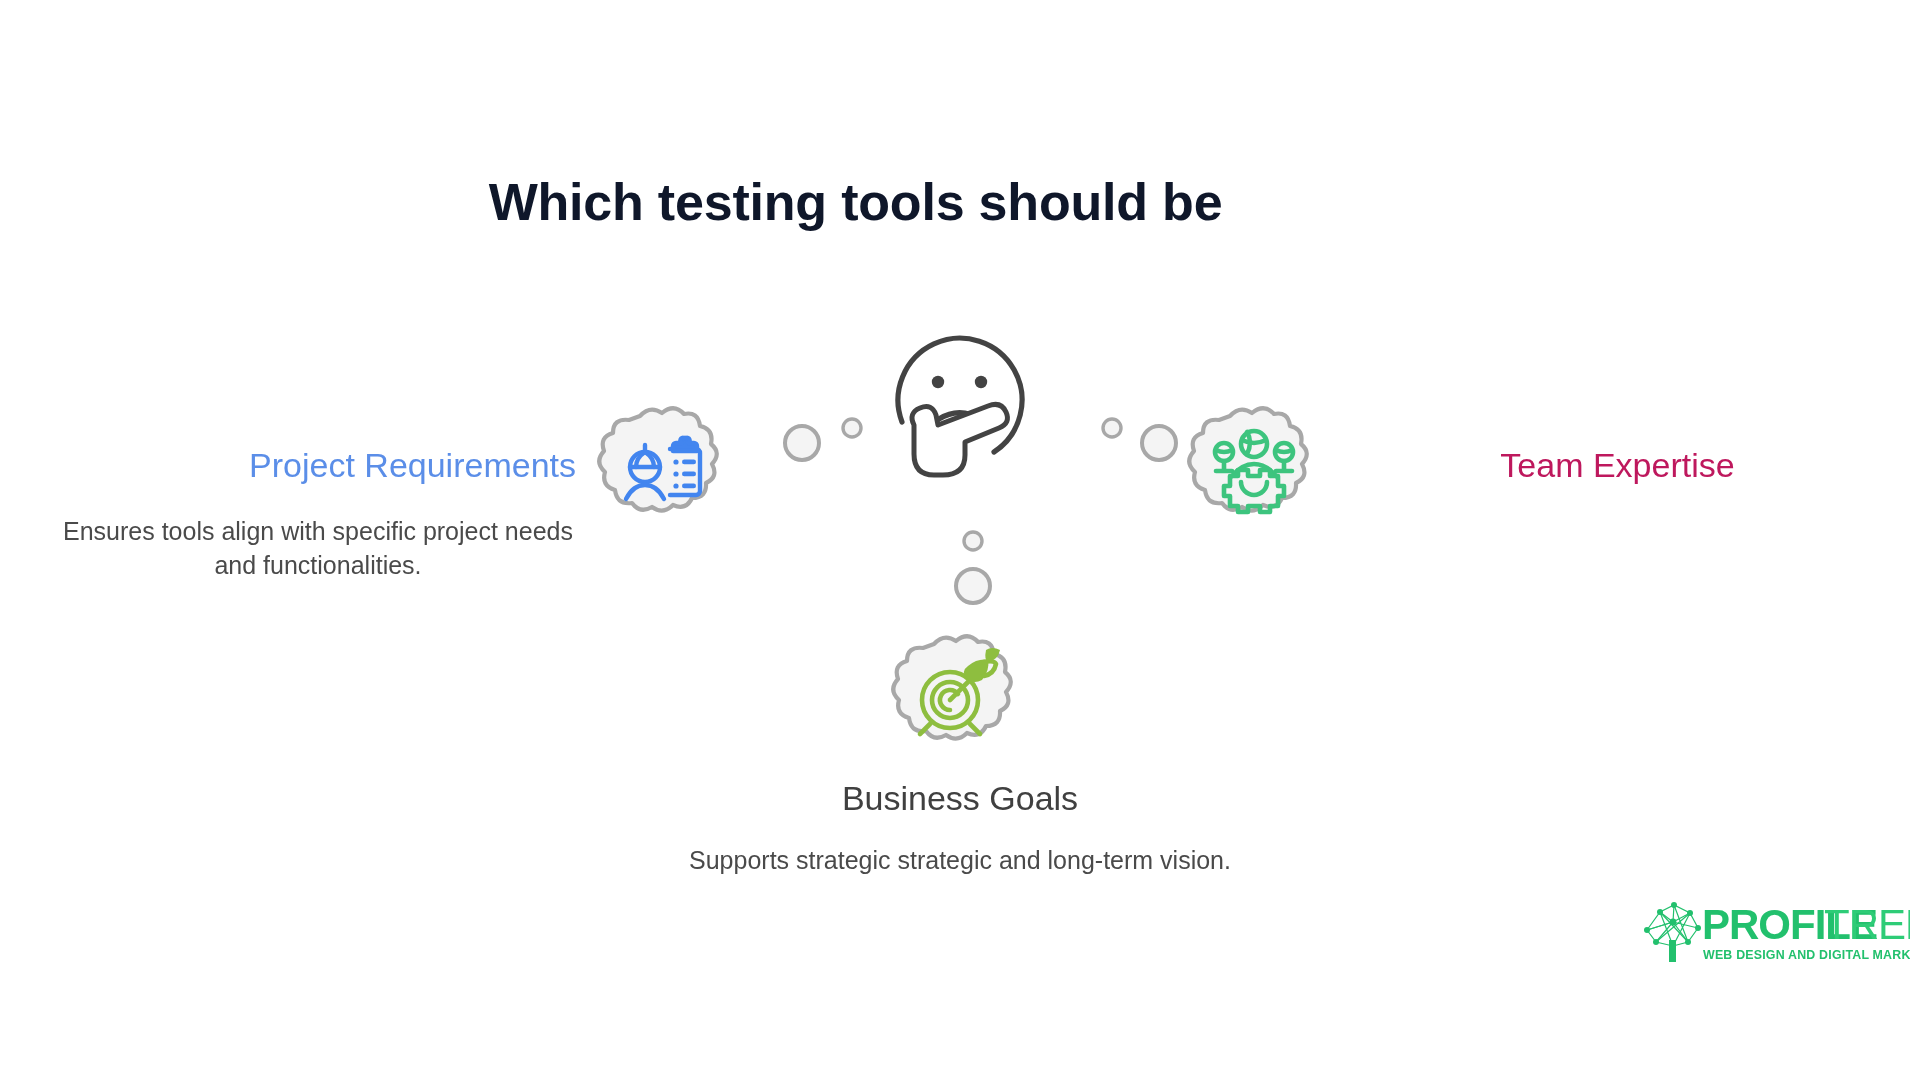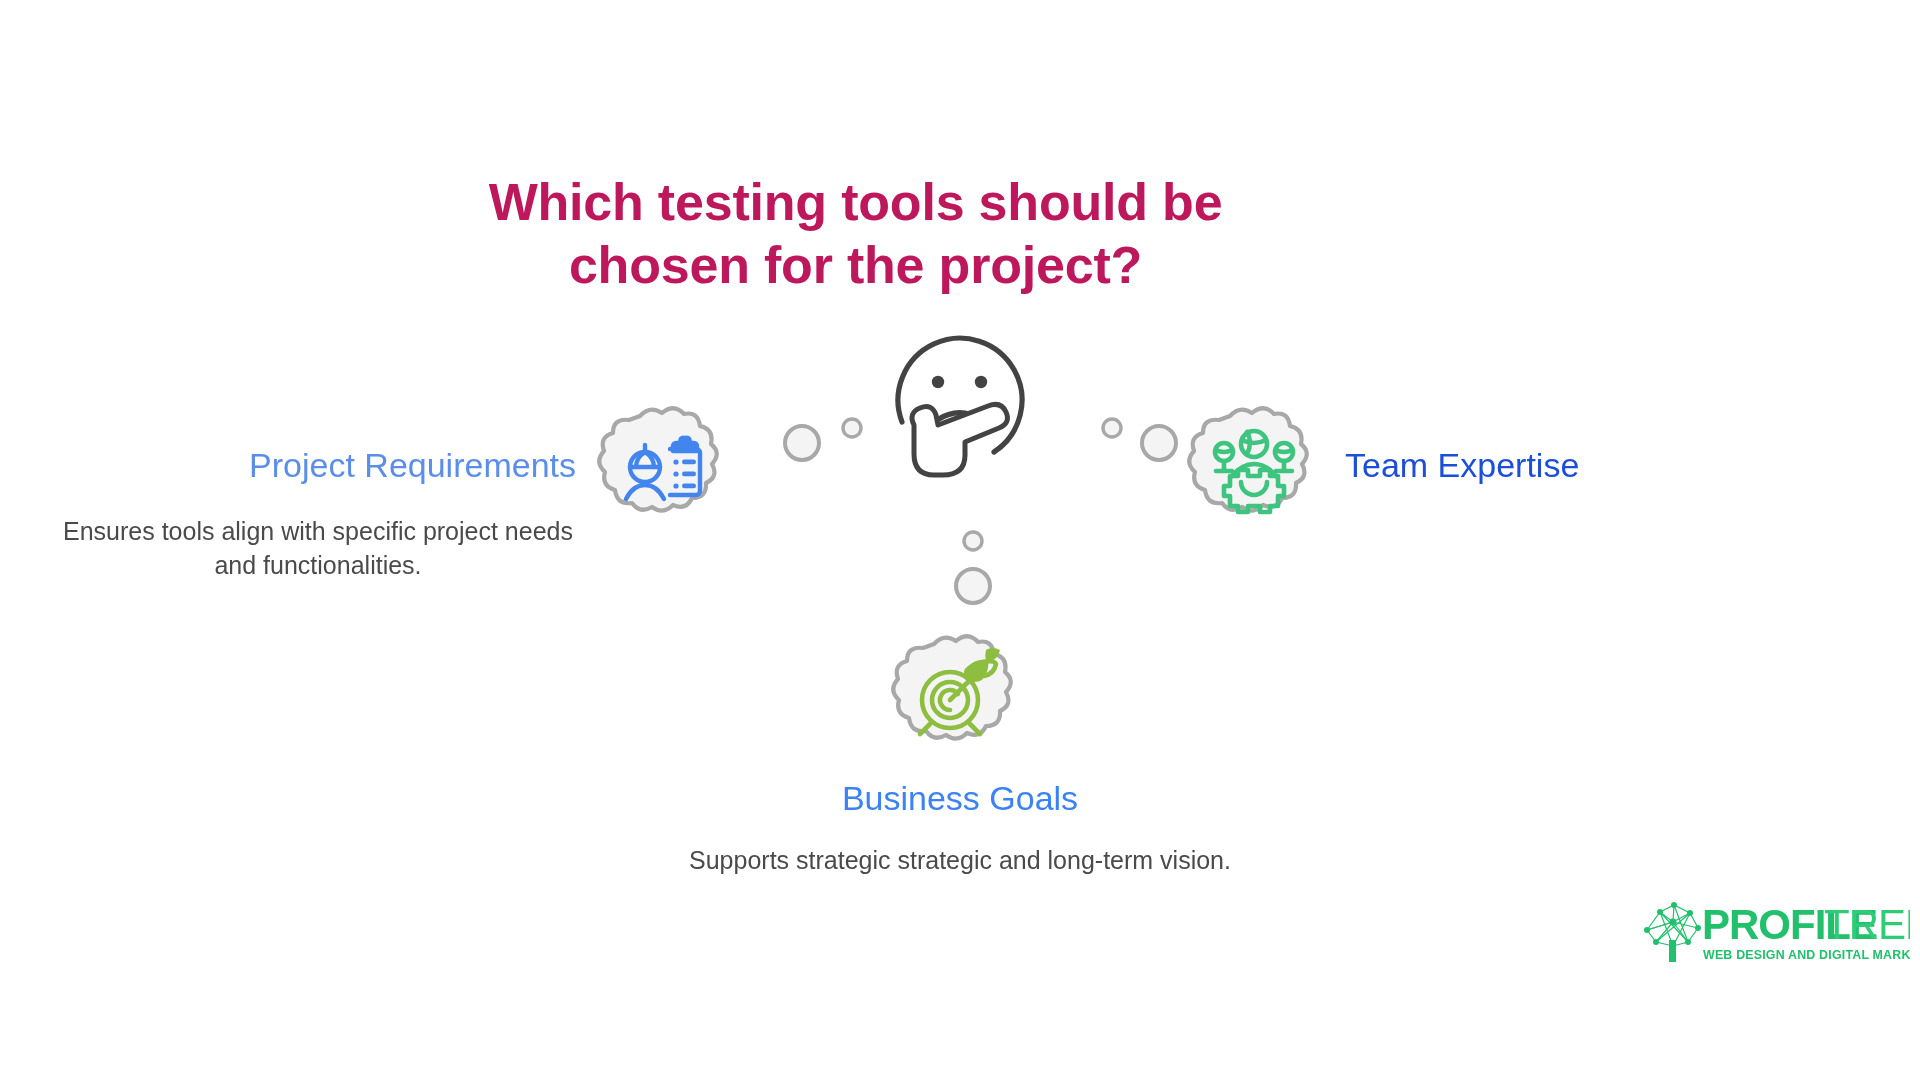--- a/index.html
+++ b/index.html
@@ -25,21 +25,21 @@
   
   .title {
     position: absolute;
     left: 0;
     top: 136px;
     width: 1711px;
     text-align: center;
     font-size: 52px;
     font-weight: 700;
     line-height: 1.22;
-    color: #be185d;
+    color: #0f172a;
     letter-spacing: -0.2px;
   }
   .title .ln { display: block; }
 
   
   .center-art {
     position: absolute;
     left: 876px;
     top: 312px;
     width: 168px;
@@ -81,51 +81,50 @@
   }
   .block-left .heading { color: #5b8ee8; }
   .block-left .desc { margin-top: 28px; text-align: center; }
 
   .block-right {
     left: 1345px;
     top: 445px;
     width: 545px;
     text-align: left;
   }
-  .block-right .heading { color: #1d4ed8; }
+  .block-right .heading { color: #be185d; text-align: center; }
   .block-right .desc { margin-top: 21px; }
 
   .block-bottom {
     left: 660px;
     top: 778px;
     width: 600px;
     text-align: center;
   }
-  .block-bottom .heading { color: #3b82f6; }
+  .block-bottom .heading { color: #404040; }
   .block-bottom .desc { margin-top: 24px; }
 
   
   .logo {
     position: absolute;
     left: 1640px;
     top: 898px;
     width: 268px;
     height: 70px;
   }
   .logo-mark { position: absolute; left: 0; top: 2px; width: 66px; height: 62px; }
   .logo-text { position: absolute; left: 62px; top: 1px; width: 208px; height: 66px; }
 </style>
 </head>
 <body>
 
 <div class="stage">
 
   <h1 class="title">
     <span class="ln">Which testing tools should be</span>
-    <span class="ln">chosen for the project?</span>
   </h1>
 
   <div class="center-art">
     <svg viewBox="0 0 168 168" width="168" height="168" fill="none" xmlns="http://www.w3.org/2000/svg">
       <path d="M26 110 A62 62 0 1 1 118 140" stroke="#434343" stroke-width="5.2" stroke-linecap="round" fill="none"></path>
       <circle cx="62" cy="70" r="6.2" fill="#434343"></circle>
       <circle cx="105" cy="70" r="6.2" fill="#434343"></circle>
       <path d="M63 107 Q84 94 106 108" stroke="#434343" stroke-width="5.2" stroke-linecap="round" fill="none"></path>
       <path d="M38 113 q-6 -12 6 -17 q12 -5 16 7 l2 10 l50 -19 q13 -5 18 6 q5 11 -7 16 l-34 14 l0 13
                q0 20 -22 20 l-9 0 q-20 0 -20 -21 z" stroke="#434343" stroke-width="5" stroke-linejoin="round" stroke-linecap="round" fill="#ffffff"></path>

